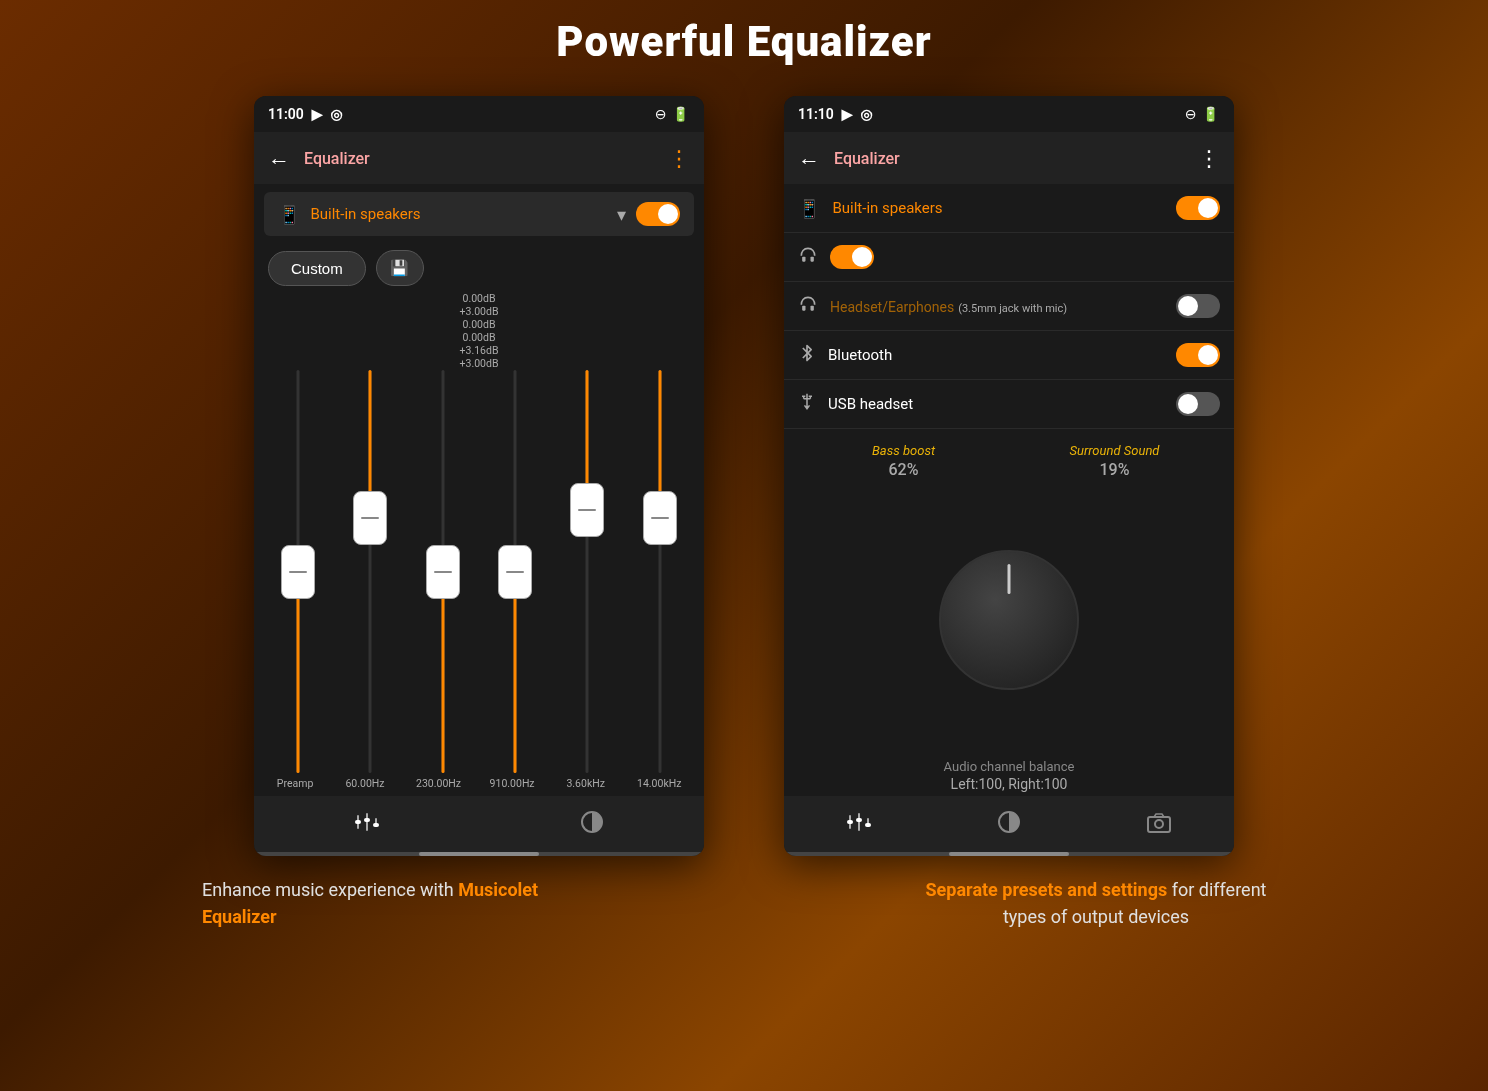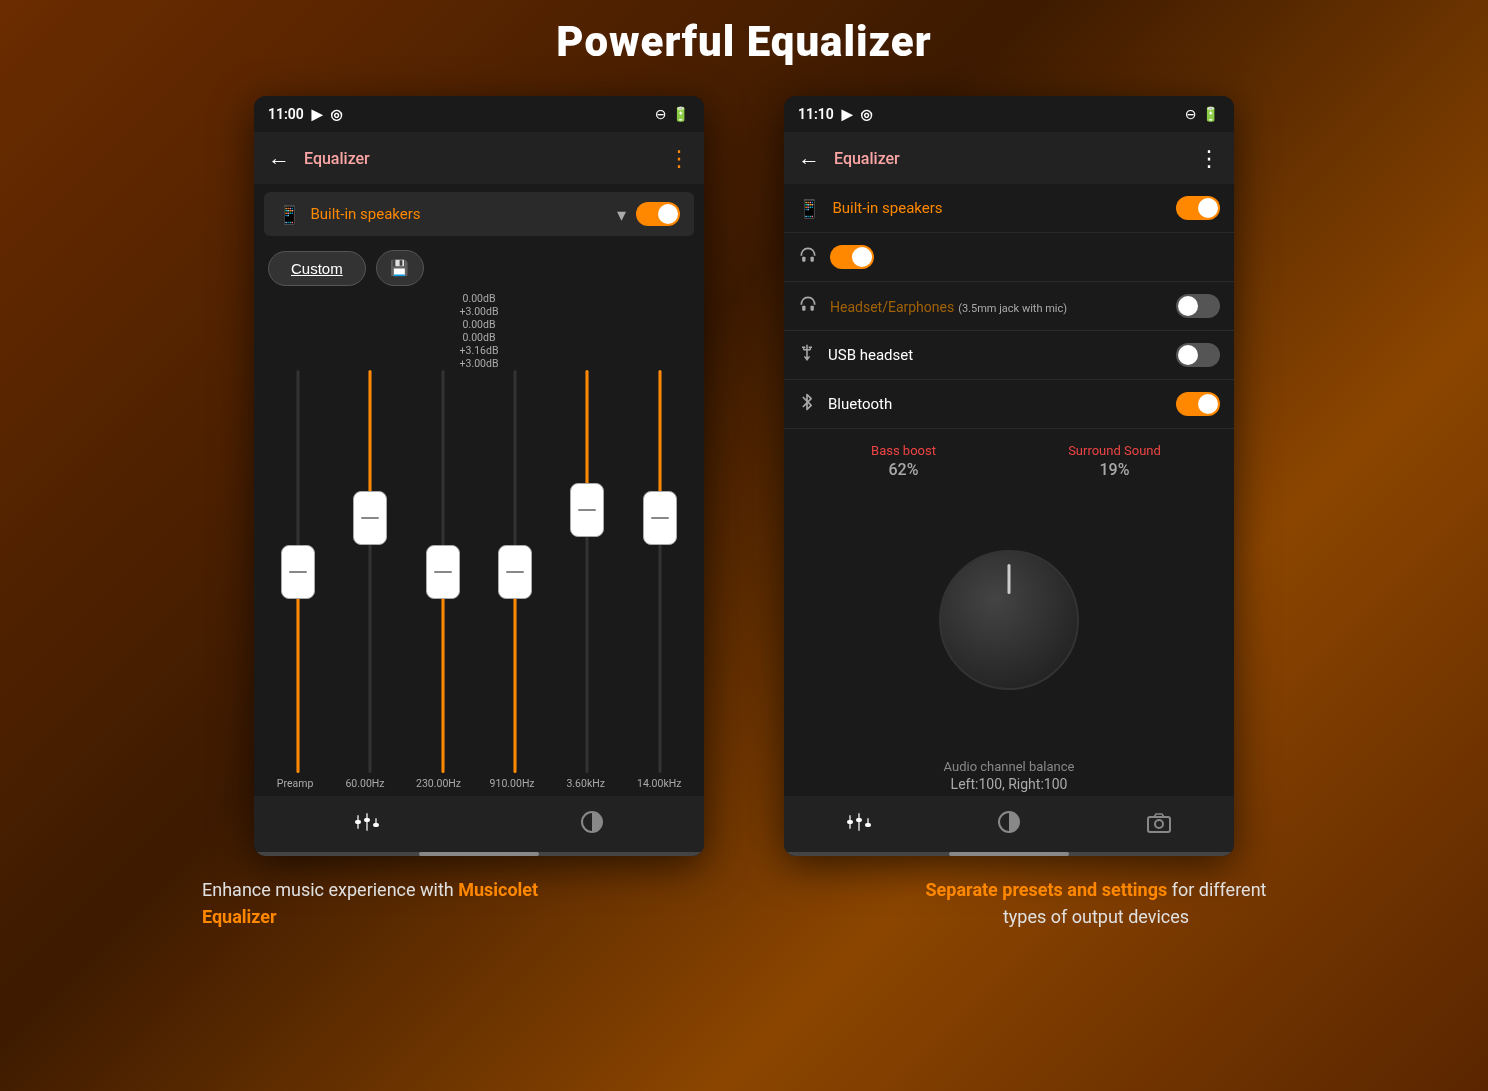--- a/index.html
+++ b/index.html
@@ -159,21 +159,20 @@
       gap: 10px;
     }
     .preset-btn {
       background: #333;
       color: #fff;
       border: 1.5px solid #555;
       border-radius: 20px;
       padding: 8px 22px;
       font-size: 15px;
       cursor: pointer;
-      text-decoration: underline;
     }
     .save-btn {
       background: #333;
       color: #fff;
       border: 1.5px solid #555;
       border-radius: 20px;
       padding: 8px 14px;
       font-size: 15px;
       cursor: pointer;
       display: flex;
@@ -283,22 +282,23 @@
     
     .bass-surround {
       display: flex;
       padding: 14px 14px 4px;
     }
     .bs-col {
       flex: 1;
       text-align: center;
     }
     .bs-label {
-      color: #ef4444;
+      color: #eab308;
       font-size: 13px;
+      font-style: italic;
     }
     .bs-value {
       color: #aaa;
       font-size: 16px;
       font-weight: 500;
       margin-top: 2px;
     }
     
     .knob-area {
       display: flex;
@@ -551,35 +551,35 @@
       <div style="flex:1;">
         <span style="color:#a16207; font-size:14px;">Headset/Earphones</span>
         <span style="color:#aaa; font-size:11px;">(3.5mm jack with mic)</span>
       </div>
       <div class="toggle-off"></div>
     </div>
 
     <div style="border-bottom: 1px solid #2a2a2a; display:flex; align-items:center; padding:12px 14px;">
       <span style="color:#aaa; font-size:18px; margin-right:12px;">
         <svg width="18" height="20" viewBox="0 0 18 24" fill="none">
-          <path d="M9 2 L9 18 M6 16 L9 20 L12 16 M5 8 L13 8 M5 5 L5 8 M13 5 L13 8 M3 5 L7 5 M11 5 L15 5" stroke="#aaa" stroke-width="1.8" fill="none"></path>
+          <path d="M4 6 L14 16 L9 21 L9 3 L14 8 L4 18" stroke="#aaa" stroke-width="2" fill="none" stroke-linejoin="round"></path>
         </svg>
       </span>
-      <span style="color:#fff; font-size:15px; flex:1;">USB headset</span>
-      <div class="toggle-off"></div>
+      <span style="color:#fff; font-size:15px; flex:1;">Bluetooth</span>
+      <div class="toggle-on"></div>
     </div>
 
     <div style="border-bottom: 1px solid #2a2a2a; display:flex; align-items:center; padding:12px 14px;">
       <span style="color:#aaa; font-size:18px; margin-right:12px;">
         <svg width="18" height="20" viewBox="0 0 18 24" fill="none">
-          <path d="M4 6 L14 16 L9 21 L9 3 L14 8 L4 18" stroke="#aaa" stroke-width="2" fill="none" stroke-linejoin="round"></path>
+          <path d="M9 2 L9 18 M6 16 L9 20 L12 16 M5 8 L13 8 M5 5 L5 8 M13 5 L13 8 M3 5 L7 5 M11 5 L15 5" stroke="#aaa" stroke-width="1.8" fill="none"></path>
         </svg>
       </span>
-      <span style="color:#fff; font-size:15px; flex:1;">Bluetooth</span>
-      <div class="toggle-on"></div>
+      <span style="color:#fff; font-size:15px; flex:1;">USB headset</span>
+      <div class="toggle-off"></div>
     </div>
 
     <div class="bass-surround">
       <div class="bs-col">
         <div class="bs-label">Bass boost</div>
         <div class="bs-value">62%</div>
       </div>
       <div class="bs-col">
         <div class="bs-label">Surround Sound</div>
         <div class="bs-value">19%</div>

